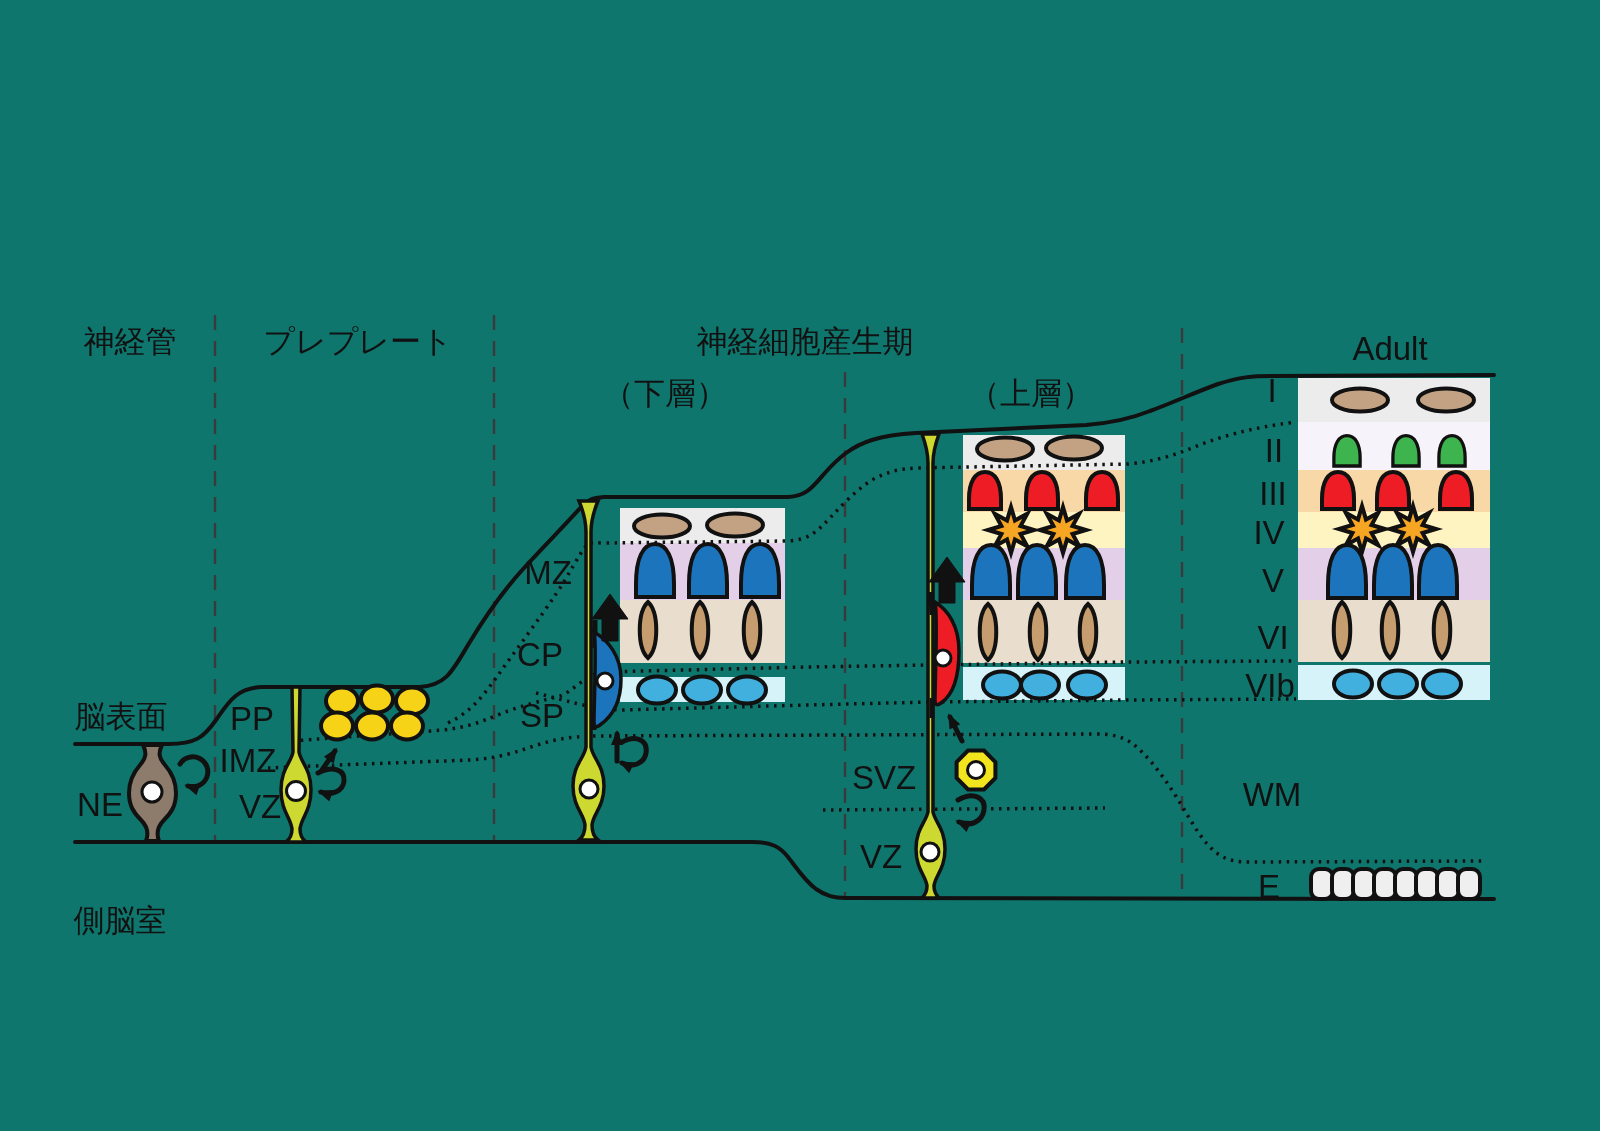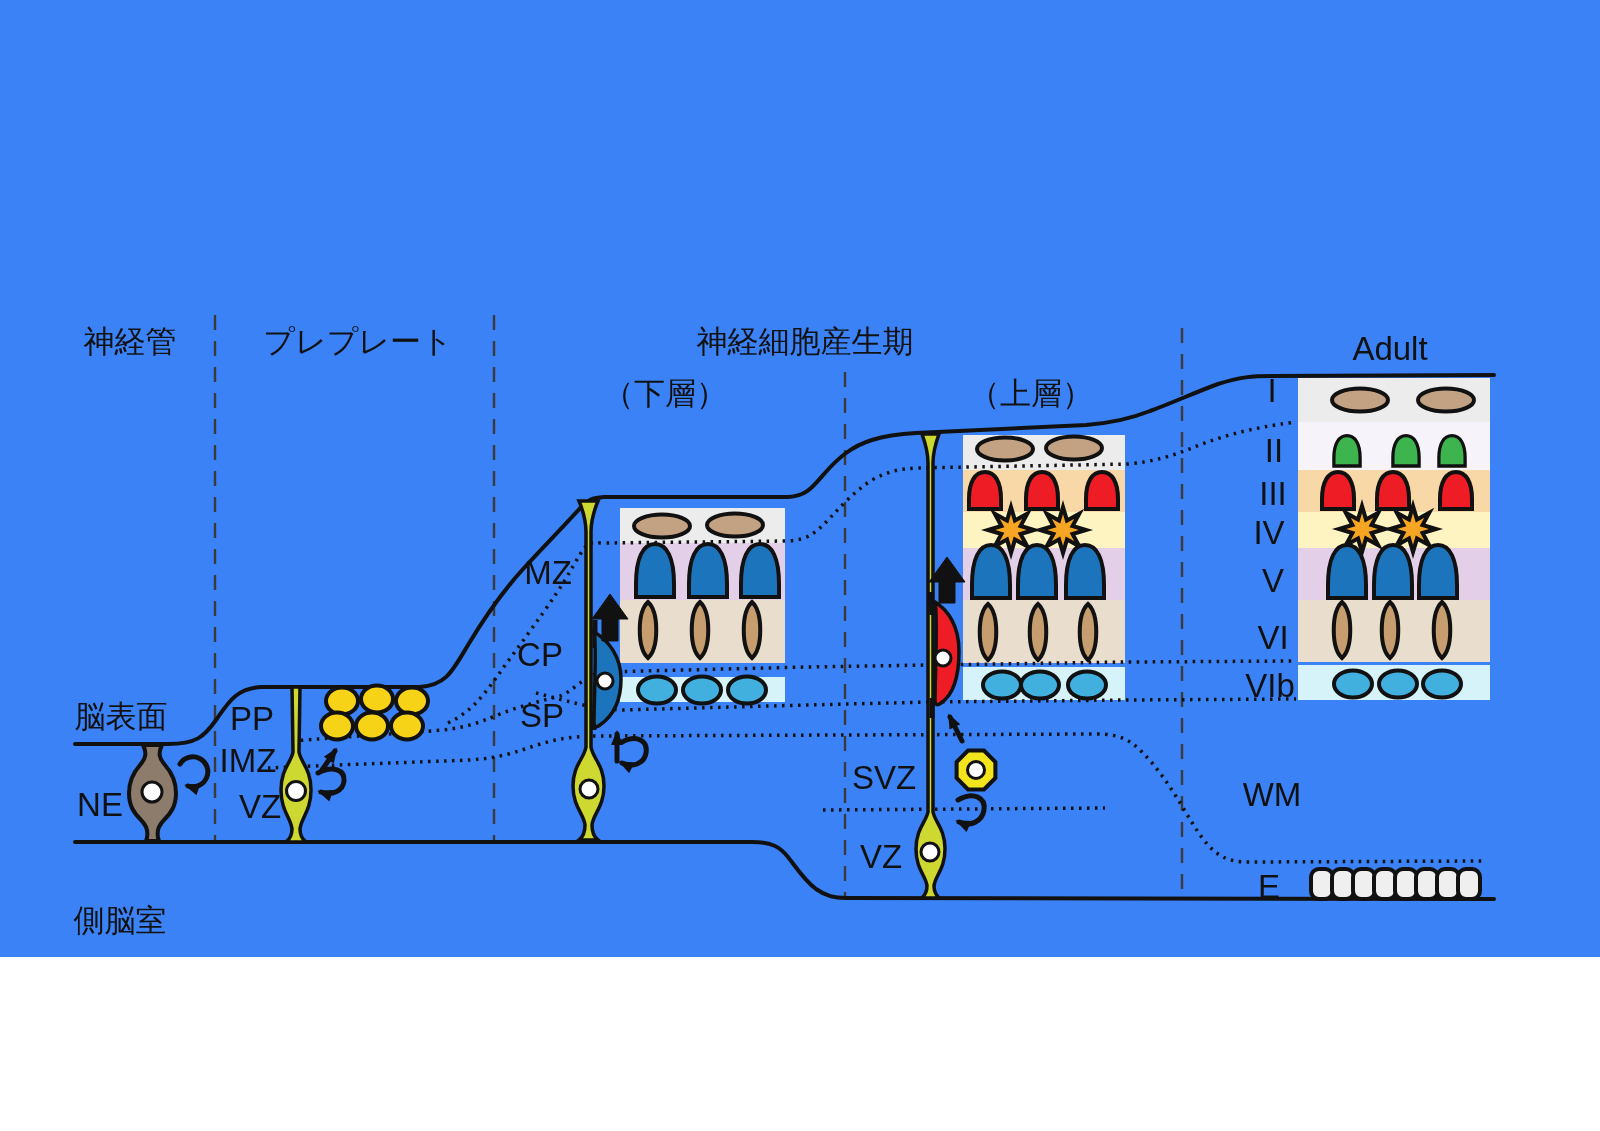--- a/index.html
+++ b/index.html
@@ -1,16 +1,16 @@
 <!DOCTYPE html>
 <html><head>
 <meta charset="utf-8">
 <style>
   html,body { margin:0; padding:0; background:#fff; }
-  .canvas { position:relative; width:1600px; height:957px; background:#3b82f6; overflow:hidden;text-align:center; }
+  .canvas { position:relative; width:1600px; height:1131px; background:#0f766e; overflow:hidden;text-align:center; }
   svg { display:block; }
   .outline { fill:none; stroke:#111; stroke-width:4; stroke-linecap:round; stroke-linejoin:round; }
   .dotted  { fill:none; stroke:#111; stroke-width:3.5; stroke-dasharray:2.5 5.5; }
   .divider { fill:none; stroke:#3a3a3a; stroke-width:2.4; stroke-dasharray:15 11; }
   .cell    { stroke:#111; stroke-width:4; }
   .cell3   { stroke:#111; stroke-width:3.5; }
   .nuc     { fill:#fff; stroke:#111; stroke-width:3; }
   .arr     { fill:none; stroke:#111; stroke-width:5; stroke-linecap:round; }
   .blk     { fill:#111; stroke:#111; stroke-linejoin:round; }
   .lbl-jp  { font-family:"Liberation Sans","DejaVu Sans",sans-serif; font-size:31px; fill:#111; }

